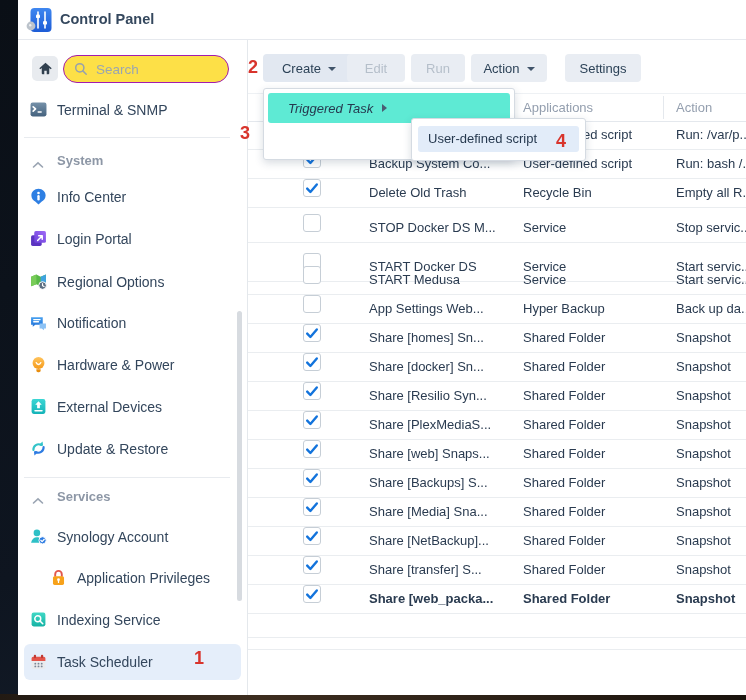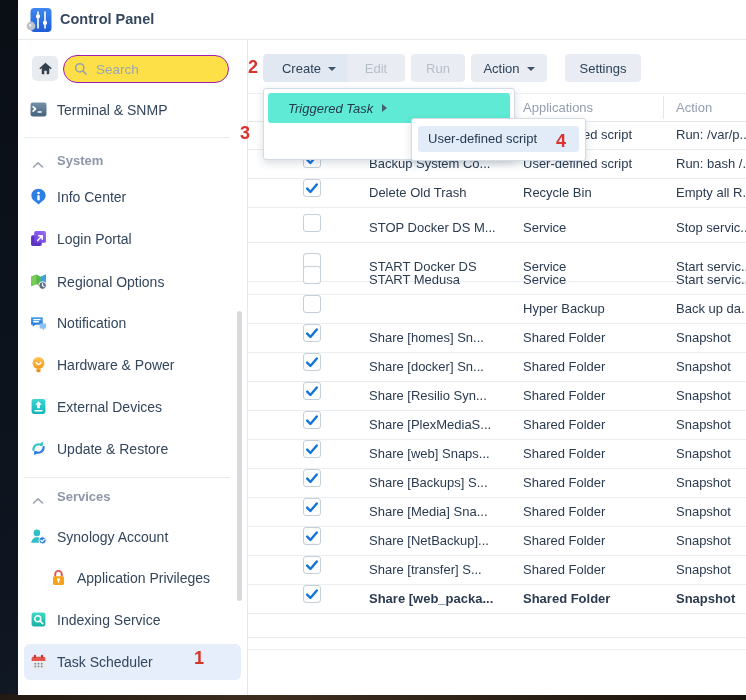--- a/index.html
+++ b/index.html
@@ -365,20 +365,21 @@
             <span class="ac">Start servic...</span>
           </div>
           <div class="trow" style="top: 145px;">
             <span class="cb" style="position:absolute"></span>
             <span class="nm">START Medusa</span>
             <span class="ap">Service</span>
             <span class="ac">Start servic...</span>
           </div>
           <div class="trow" style="top: 174px;">
             <span class="cb" style="position:absolute"></span>
+            <span class="nm">App Settings Web...</span>
             <span class="ap">Hyper Backup</span>
             <span class="ac">Back up da...</span>
           </div>
           <div class="trow" style="top: 203px;">
             <span class="cb" style="position:absolute">
               <svg viewBox="0 0 16 16">
                 <path d="M3.2 8.6l3.2 3.4 6.4-7.6" stroke="#1273dc" stroke-width="2.4" fill="none" stroke-linecap="round" stroke-linejoin="round"></path>
               </svg>
             </span>
             <span class="nm">Share [homes] Sn...</span>

